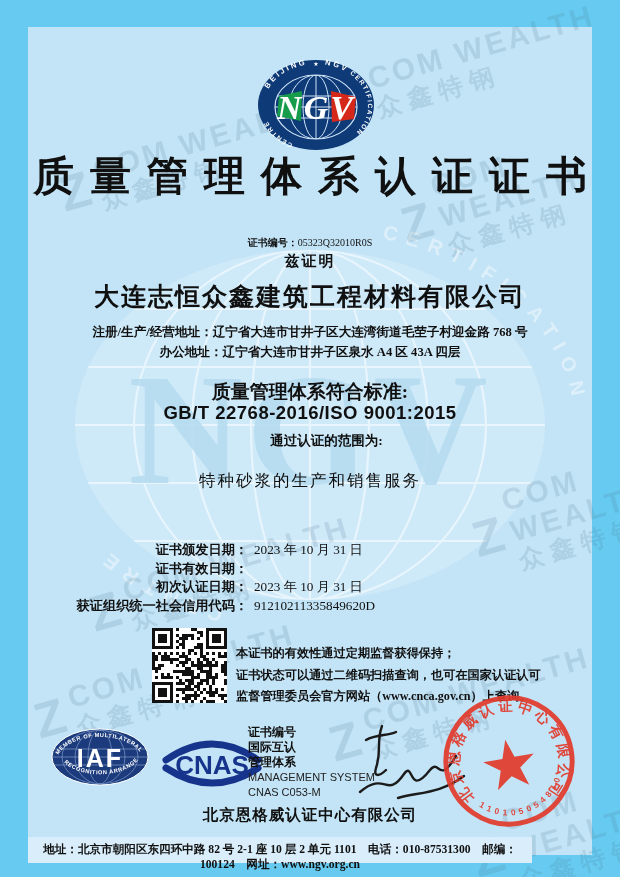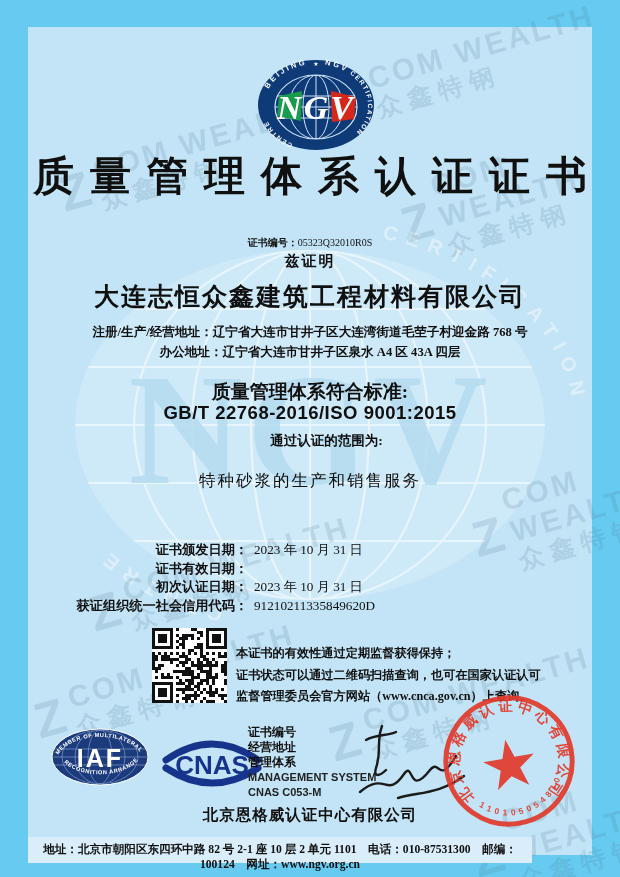--- a/index.html
+++ b/index.html
@@ -27,21 +27,21 @@
   .stdval{top:402px;font-size:18.5px;font-weight:700;font-family:"Liberation Sans",sans-serif;letter-spacing:0.5px;}
   .scopelbl{top:432px;font-size:13.5px;font-weight:700;padding-left:33px;}
   .scopeval{top:470px;font-size:16.5px;font-weight:400;letter-spacing:2px;}
   .dates{top:541px;left:0;width:496px;}
   .date-row{display:flex;line-height:18.7px;font-size:13.2px;}
   .dl{width:248px;text-align:right;font-weight:700;}
   .dv{margin-left:6px;}
   .notice{left:236px;top:635px;font-size:12.2px;font-weight:600;line-height:21.5px;width:330px;margin-top:8px;}
   .accr{left:248px;top:725px;line-height:15px;}
   .accr .cjk{font-size:12px;font-weight:700;}
-  .accr .lat{font-size:11px;font-weight:700;font-family:"Liberation Sans",sans-serif;color:#222;}
+  .accr .lat{font-size:11px;font-weight:400;font-family:"Liberation Sans",sans-serif;color:#222;}
   .issuer{top:805px;font-size:15.5px;font-weight:700;letter-spacing:1px;}
   .footer{position:absolute;left:0;right:0;top:5px;text-align:center;font-size:11.6px;font-weight:600;color:#101010;}
   svg{display:block;}
 </style>
 </head>
 <body>
 
 <div class="stage">
   <div class="paper"></div>
 
@@ -556,21 +556,21 @@
     </svg>
 
     <svg class="abs" style="left:159px;top:736px" width="106" height="54" viewBox="0 0 106 54">
       <path d="M 7,24 Q 53,-8 99,24" stroke="#16348C" stroke-width="7" fill="none" stroke-linecap="round"></path>
       <path d="M 7,32 Q 53,62 99,32" stroke="#16348C" stroke-width="7" fill="none" stroke-linecap="round"></path>
       <text x="53" y="38" text-anchor="middle" font-family="Liberation Sans,sans-serif" font-weight="bold" font-size="26" fill="#16348C">CNAS</text>
     </svg>
 
     <div class="abs accr ink">
       <div class="cjk">证书编号</div>
-      <div class="cjk">经营地址</div>
+      <div class="cjk">国际互认</div>
       <div class="cjk">管理体系</div>
       <div class="lat">MANAGEMENT SYSTEM</div>
       <div class="lat">CNAS C053-M</div>
     </div>
 
     <svg class="abs" style="left:352px;top:722px" width="115" height="82" viewBox="0 0 115 82">
       <g stroke="#1B1B1B" stroke-width="2.4" fill="none" stroke-linecap="round">
         <path d="M 30,4 C 24,20 30,28 24,46 C 21,56 28,54 34,48"></path>
         <path d="M 14,18 C 24,12 36,14 44,10"></path>
         <path d="M 8,70 C 34,48 34,78 52,52 C 62,38 56,76 78,48 C 88,36 86,64 104,34"></path>

